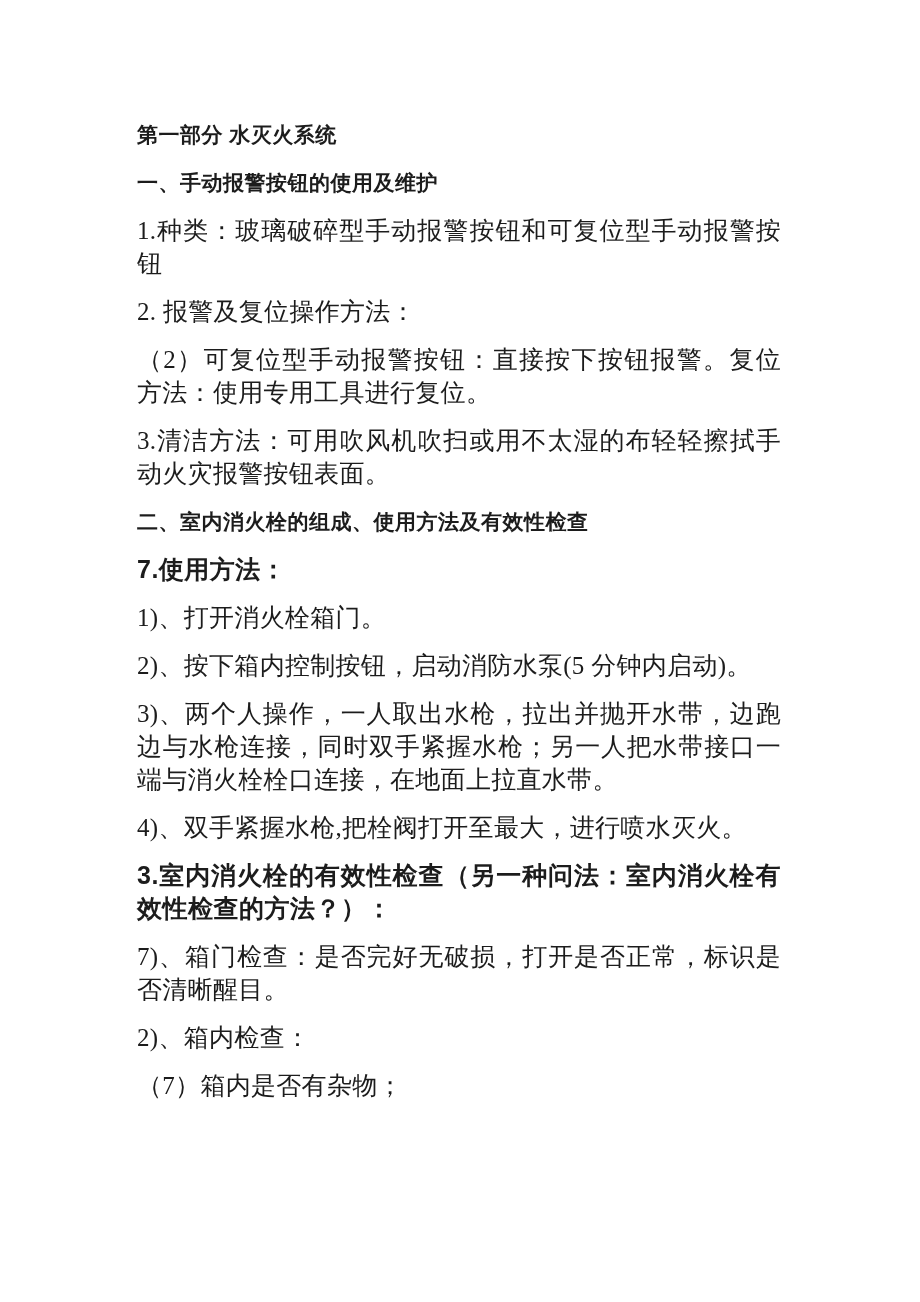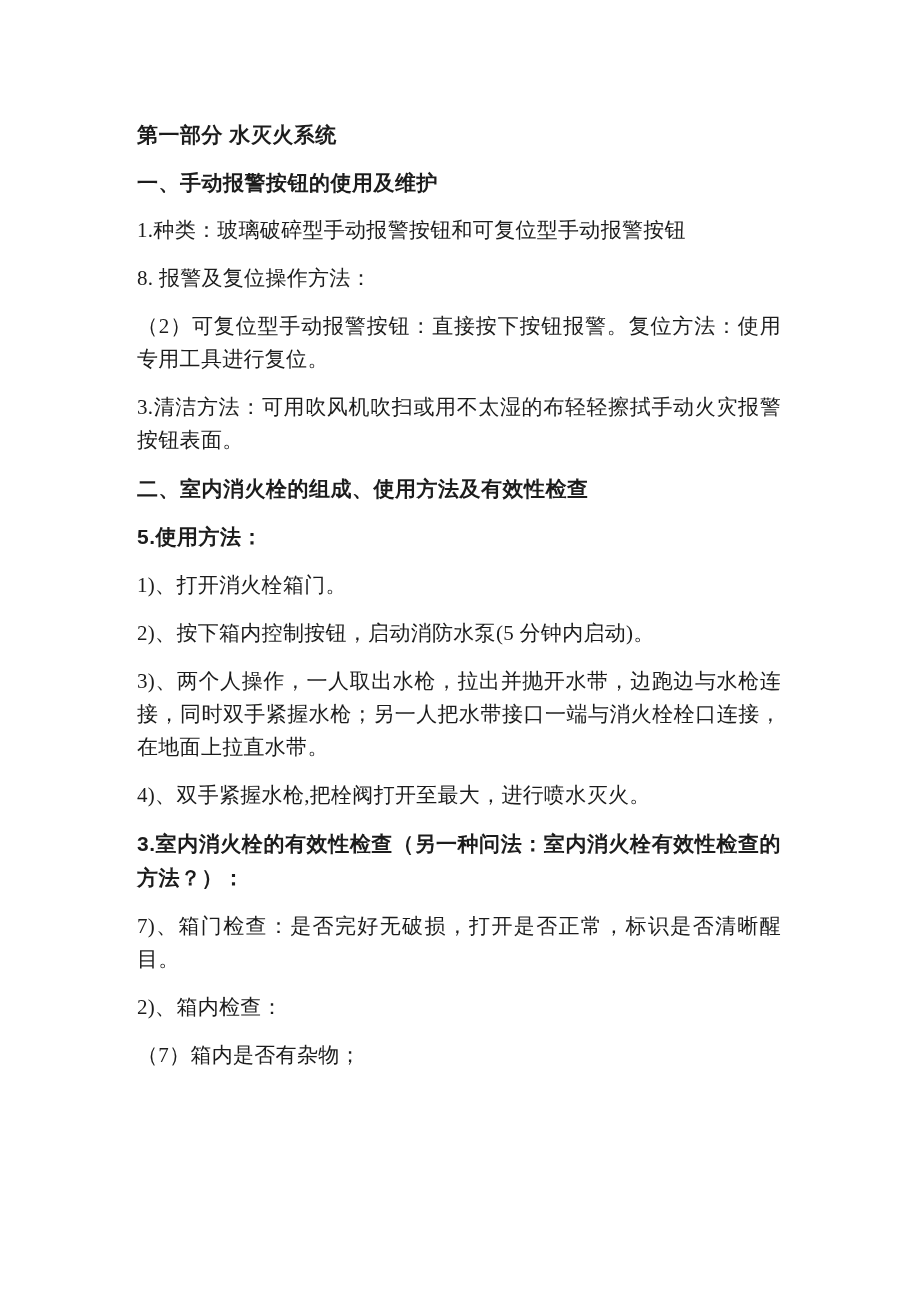--- a/index.html
+++ b/index.html
@@ -11,21 +11,21 @@
     position: relative;
     width: 920px;
     height: 1302px;
     box-sizing: border-box;
     padding: 118px 139px 0 137px;
     background: #ffffff;
     overflow: hidden;
   }
   .para {
     font-family: "Liberation Serif", serif;
-    font-size: 21px;
+    font-size: 25px;
     line-height: 33px;
     color: #1c1c1c;
     margin: 0 0 15px 0;
     text-align: justify;
     letter-spacing: 0.3px;
   }
   .para.h1, .para.h2 {
     font-family: "Liberation Sans", sans-serif;
     font-weight: 700;
     font-size: 21px;
@@ -45,25 +45,25 @@
   }
 </style>
 </head>
 <body>
 
 <div class="page">
   <div>
       <div class="para h1"><span class="run bold-run">第一部分 水灭火系统</span></div>
       <div class="para h2"><span class="run bold-run">一、手动报警按钮的使用及维护</span></div>
       <div class="para body"><span class="run">1.种类：玻璃破碎型手动报警按钮和可复位型手动报警按钮</span></div>
-      <div class="para body"><span class="run">8. 报警及复位操作方法：</span></div>
+      <div class="para body"><span class="run">2. 报警及复位操作方法：</span></div>
       <div class="para body"><span class="run">（2）可复位型手动报警按钮：直接按下按钮报警。复位方法：使用专用工具进行复位。</span></div>
       <div class="para body"><span class="run">3.清洁方法：可用吹风机吹扫或用不太湿的布轻轻擦拭手动火灾报警按钮表面。</span></div>
       <div class="para h2 spaced"><span class="run bold-run">二、室内消火栓的组成、使用方法及有效性检查</span></div>
-      <div class="para body"><span class="run bold-run">5.使用方法：</span></div>
+      <div class="para body"><span class="run bold-run">7.使用方法：</span></div>
       <div class="para body"><span class="run">1)、打开消火栓箱门。</span></div>
       <div class="para body"><span class="run">2)、按下箱内控制按钮，启动消防水泵(5 分钟内启动)。</span></div>
       <div class="para body"><span class="run">3)、两个人操作，一人取出水枪，拉出并抛开水带，边跑边与水枪连接，同时双手紧握水枪；另一人把水带接口一端与消火栓栓口连接，在地面上拉直水带。</span></div>
       <div class="para body"><span class="run">4)、双手紧握水枪,把栓阀打开至最大，进行喷水灭火。</span></div>
       <div class="para body"><span class="run bold-run">3.室内消火栓的有效性检查（另一种问法：室内消火栓有效性检查的方法？）：</span></div>
       <div class="para body"><span class="run">7)、箱门检查：是否完好无破损，打开是否正常，标识是否清晰醒目。</span></div>
       <div class="para body"><span class="run">2)、箱内检查：</span></div>
       <div class="para body"><span class="run">（7）箱内是否有杂物；</span></div>
     </div>
 </div>

